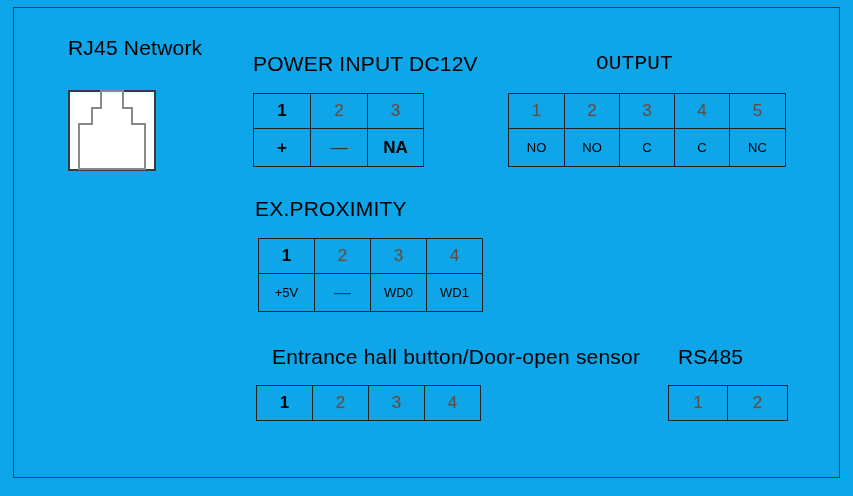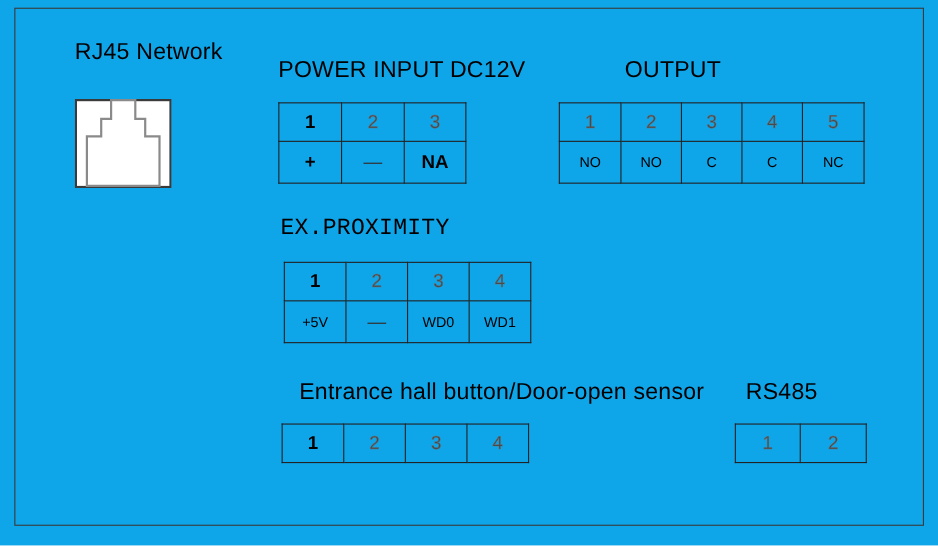--- a/index.html
+++ b/index.html
@@ -124,42 +124,42 @@
       <td class="thin" style="width:55px;">3</td>
     </tr>
     <tr class="vals">
       <td>+</td>
       <td class="dash">—</td>
       <td>NA</td>
     </tr>
   </tbody>
     </table>
 
-  <div class="heading" style="left:568px; top:52px;">OUTPUT</div>
+  <div class="heading" style="left:596px; top:52px;font-family:Liberation Mono, monospace;">OUTPUT</div>
 
   <table class="pintable" style="left:508px; top:93px; width:272px;">
     <tbody>
         <tr class="head">
       <td class="thin" style="width:55px;">1</td>
       <td class="thin" style="width:54px;">2</td>
       <td class="thin" style="width:54px;">3</td>
       <td class="thin" style="width:54px;">4</td>
       <td class="thin" style="width:55px;">5</td>
     </tr>
     <tr class="vals">
       <td class="small">NO</td>
       <td class="small">NO</td>
       <td class="small">C</td>
       <td class="small">C</td>
       <td class="small">NC</td>
     </tr>
   </tbody>
     </table>
 
-  <div class="heading" style="left:255px; top:197px;font-family:Liberation Mono, monospace;">EX.PROXIMITY</div>
+  <div class="heading" style="left:255px; top:197px;">EX.PROXIMITY</div>
 
   <table class="pintable" style="left:258px; top:238px; width:220px;">
     <tbody>
         <tr class="head">
       <td class="bold" style="width:55px;">1</td>
       <td class="thin" style="width:55px;">2</td>
       <td class="thin" style="width:55px;">3</td>
       <td class="thin" style="width:55px;">4</td>
     </tr>
     <tr class="vals">

